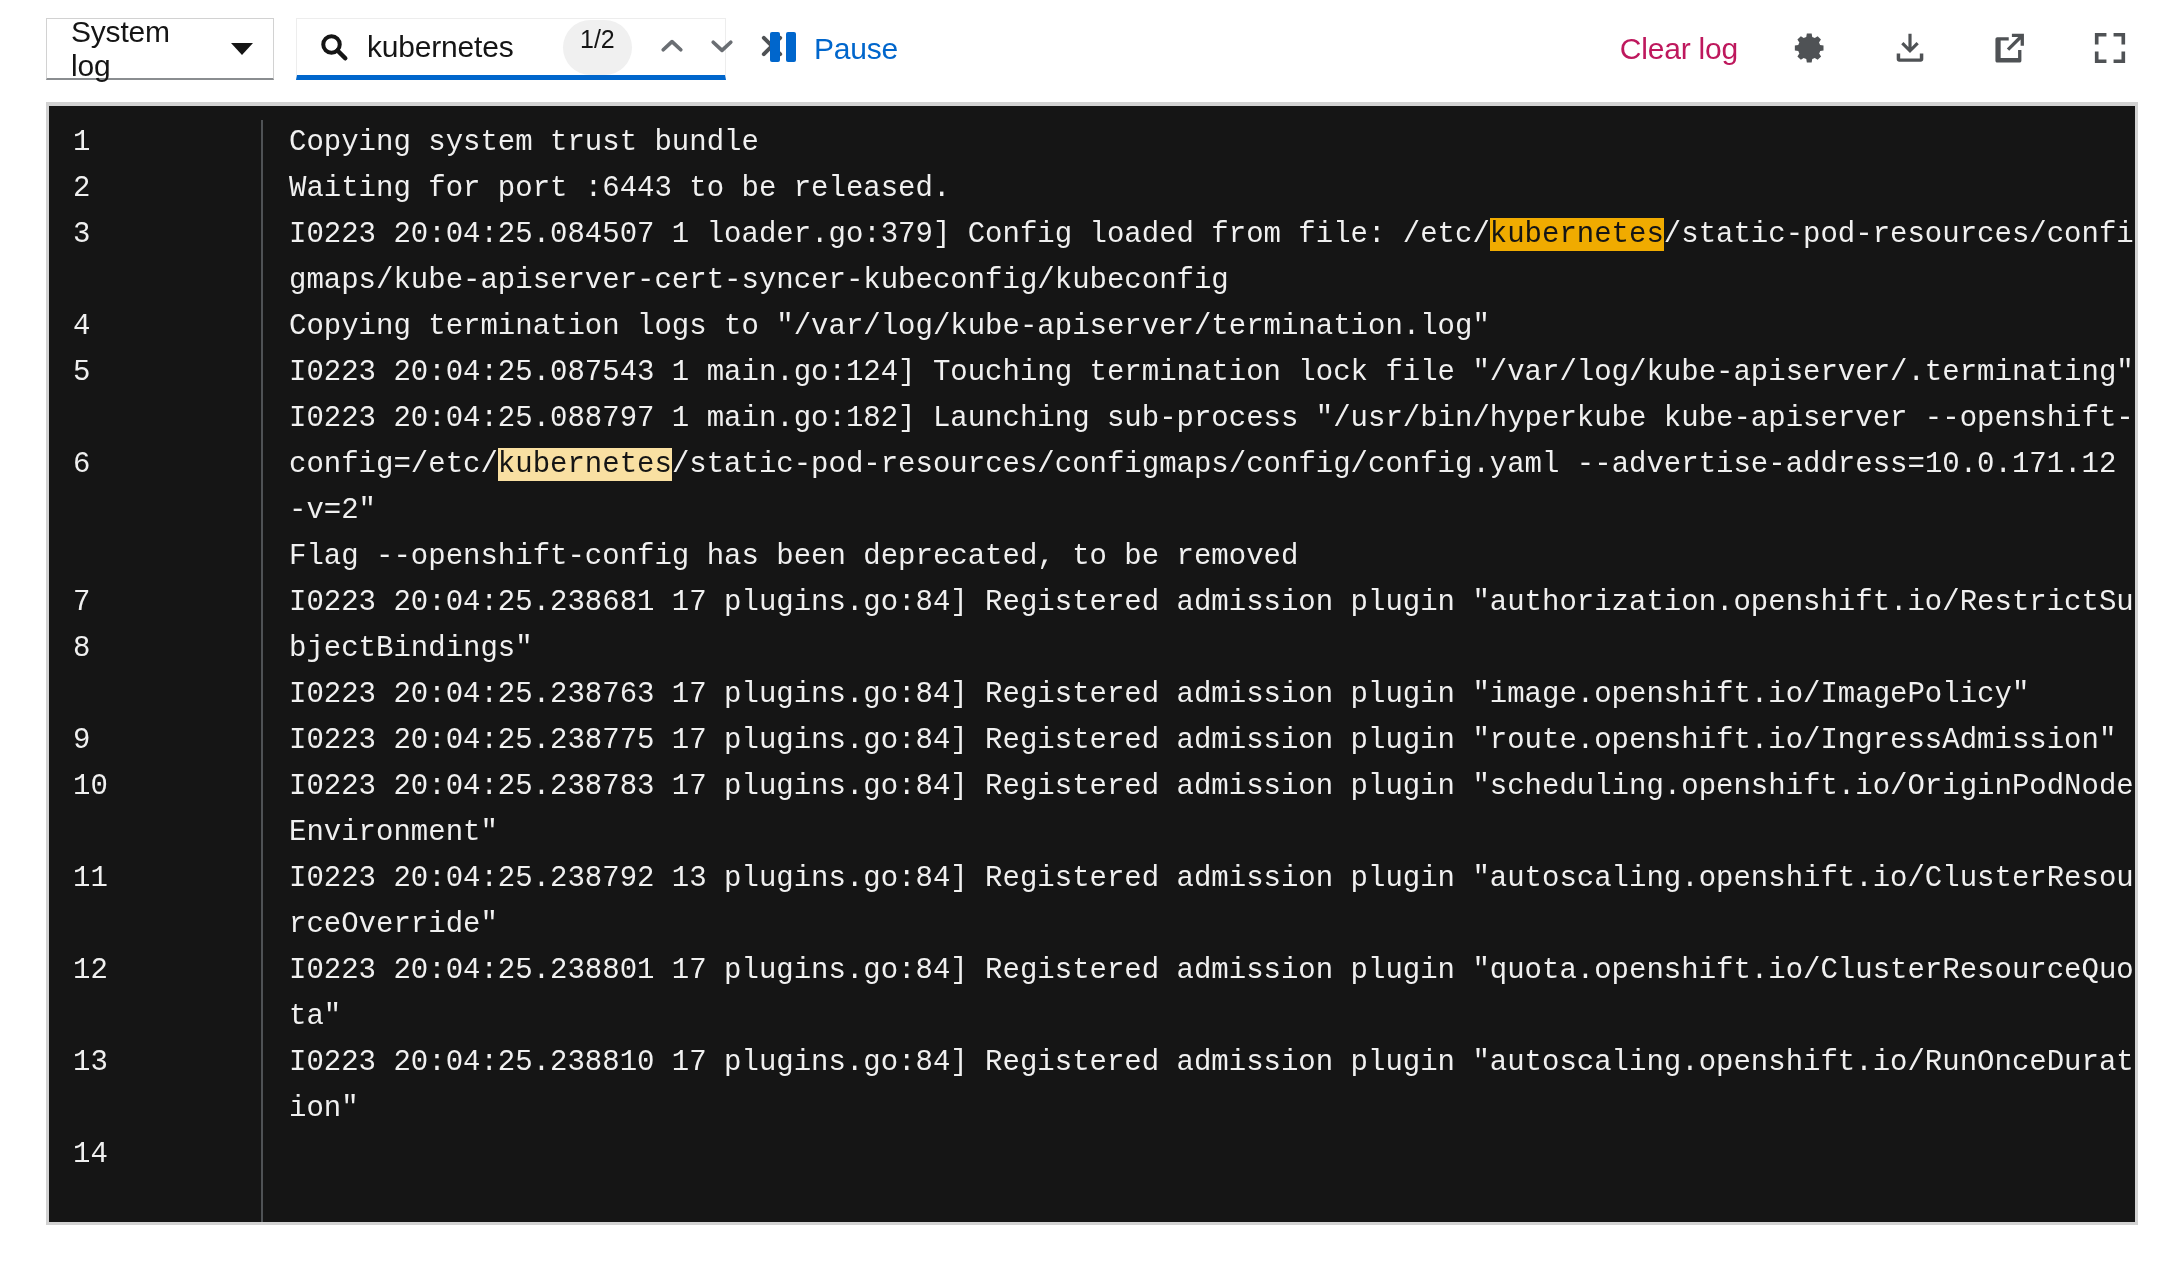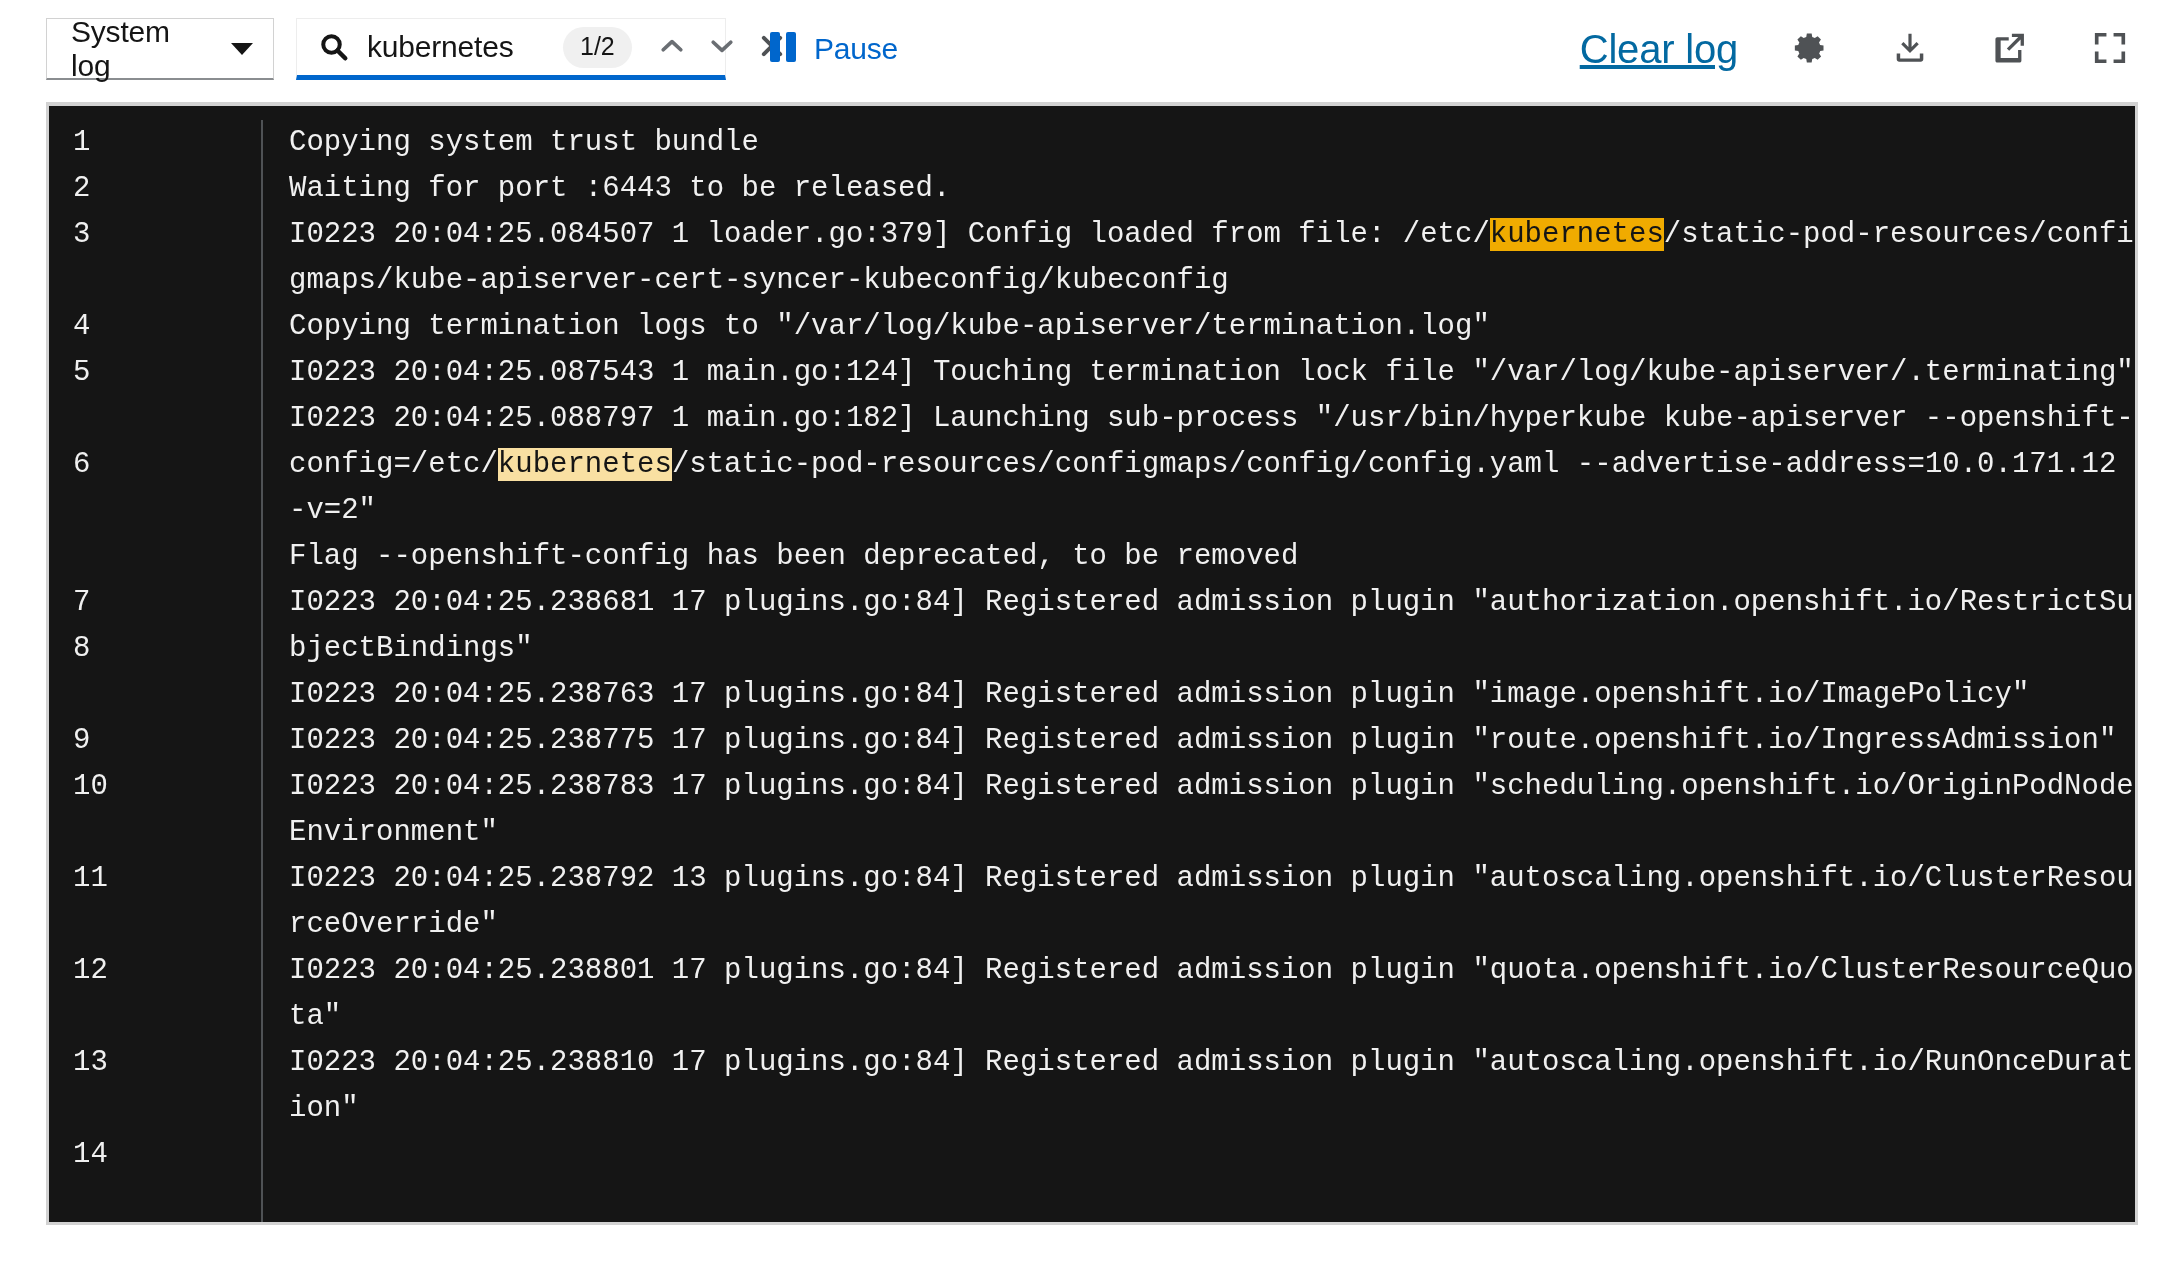--- a/index.html
+++ b/index.html
@@ -77,21 +77,21 @@
     margin-left: 18px;
     width: 196px;
     letter-spacing: -0.2px;
     padding: 0;
   }
   .match-badge {
     background: #f0f0f0;
     border-radius: 40px;
     font-size: 25px;
     color: #151515;
-    padding: 7px 17px 9px 17px;
+    padding: 7px 17px 23px 17px;
     line-height: 1;
     flex: none;
   }
   .nav-btn {
     flex: none;
     width: 36px; height: 36px;
     margin-left: 14px;
     display: flex; align-items: center; justify-content: center;
     cursor: pointer;
     background: transparent;
@@ -124,26 +124,25 @@
   }
   .pause-label {
     font-size: 30px;
     color: #06c;
     letter-spacing: -0.2px;
   }
 
   .spacer { flex: 1 1 auto; }
 
   .clear-log {
-    font-size: 40px;
-    color: #0369a1;
+    font-size: 30px;
+    color: #be185d;
     cursor: pointer;
     letter-spacing: -0.2px;
     flex: none;
-    text-decoration: underline;
   }
   .icon-btn {
     flex: none;
     width: 56px; height: 56px;
     margin-left: 44px;
     display: flex; align-items: center; justify-content: center;
     cursor: pointer;
     background: transparent;
     border: none;
     padding: 0;

